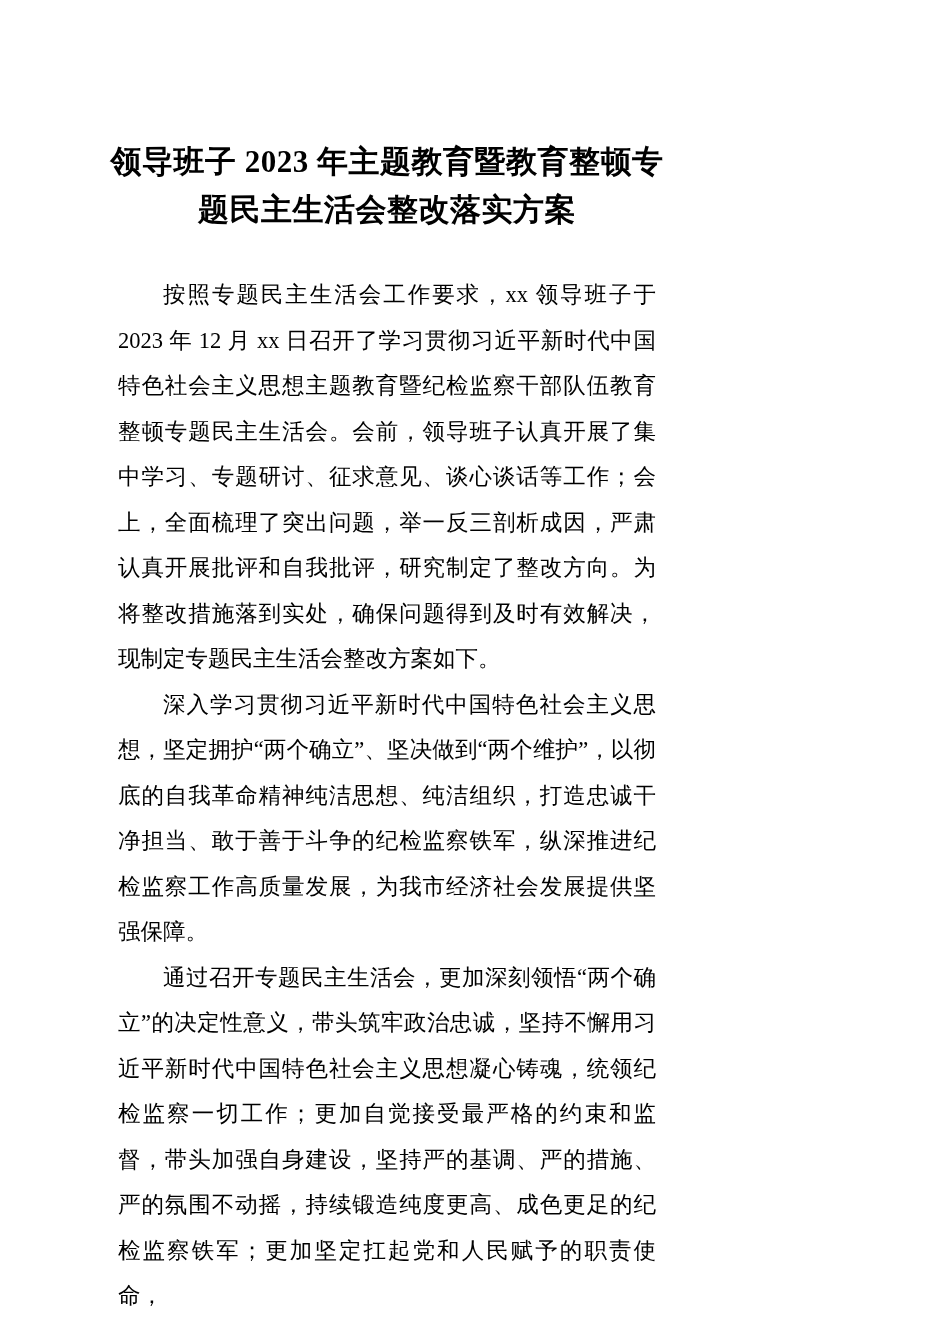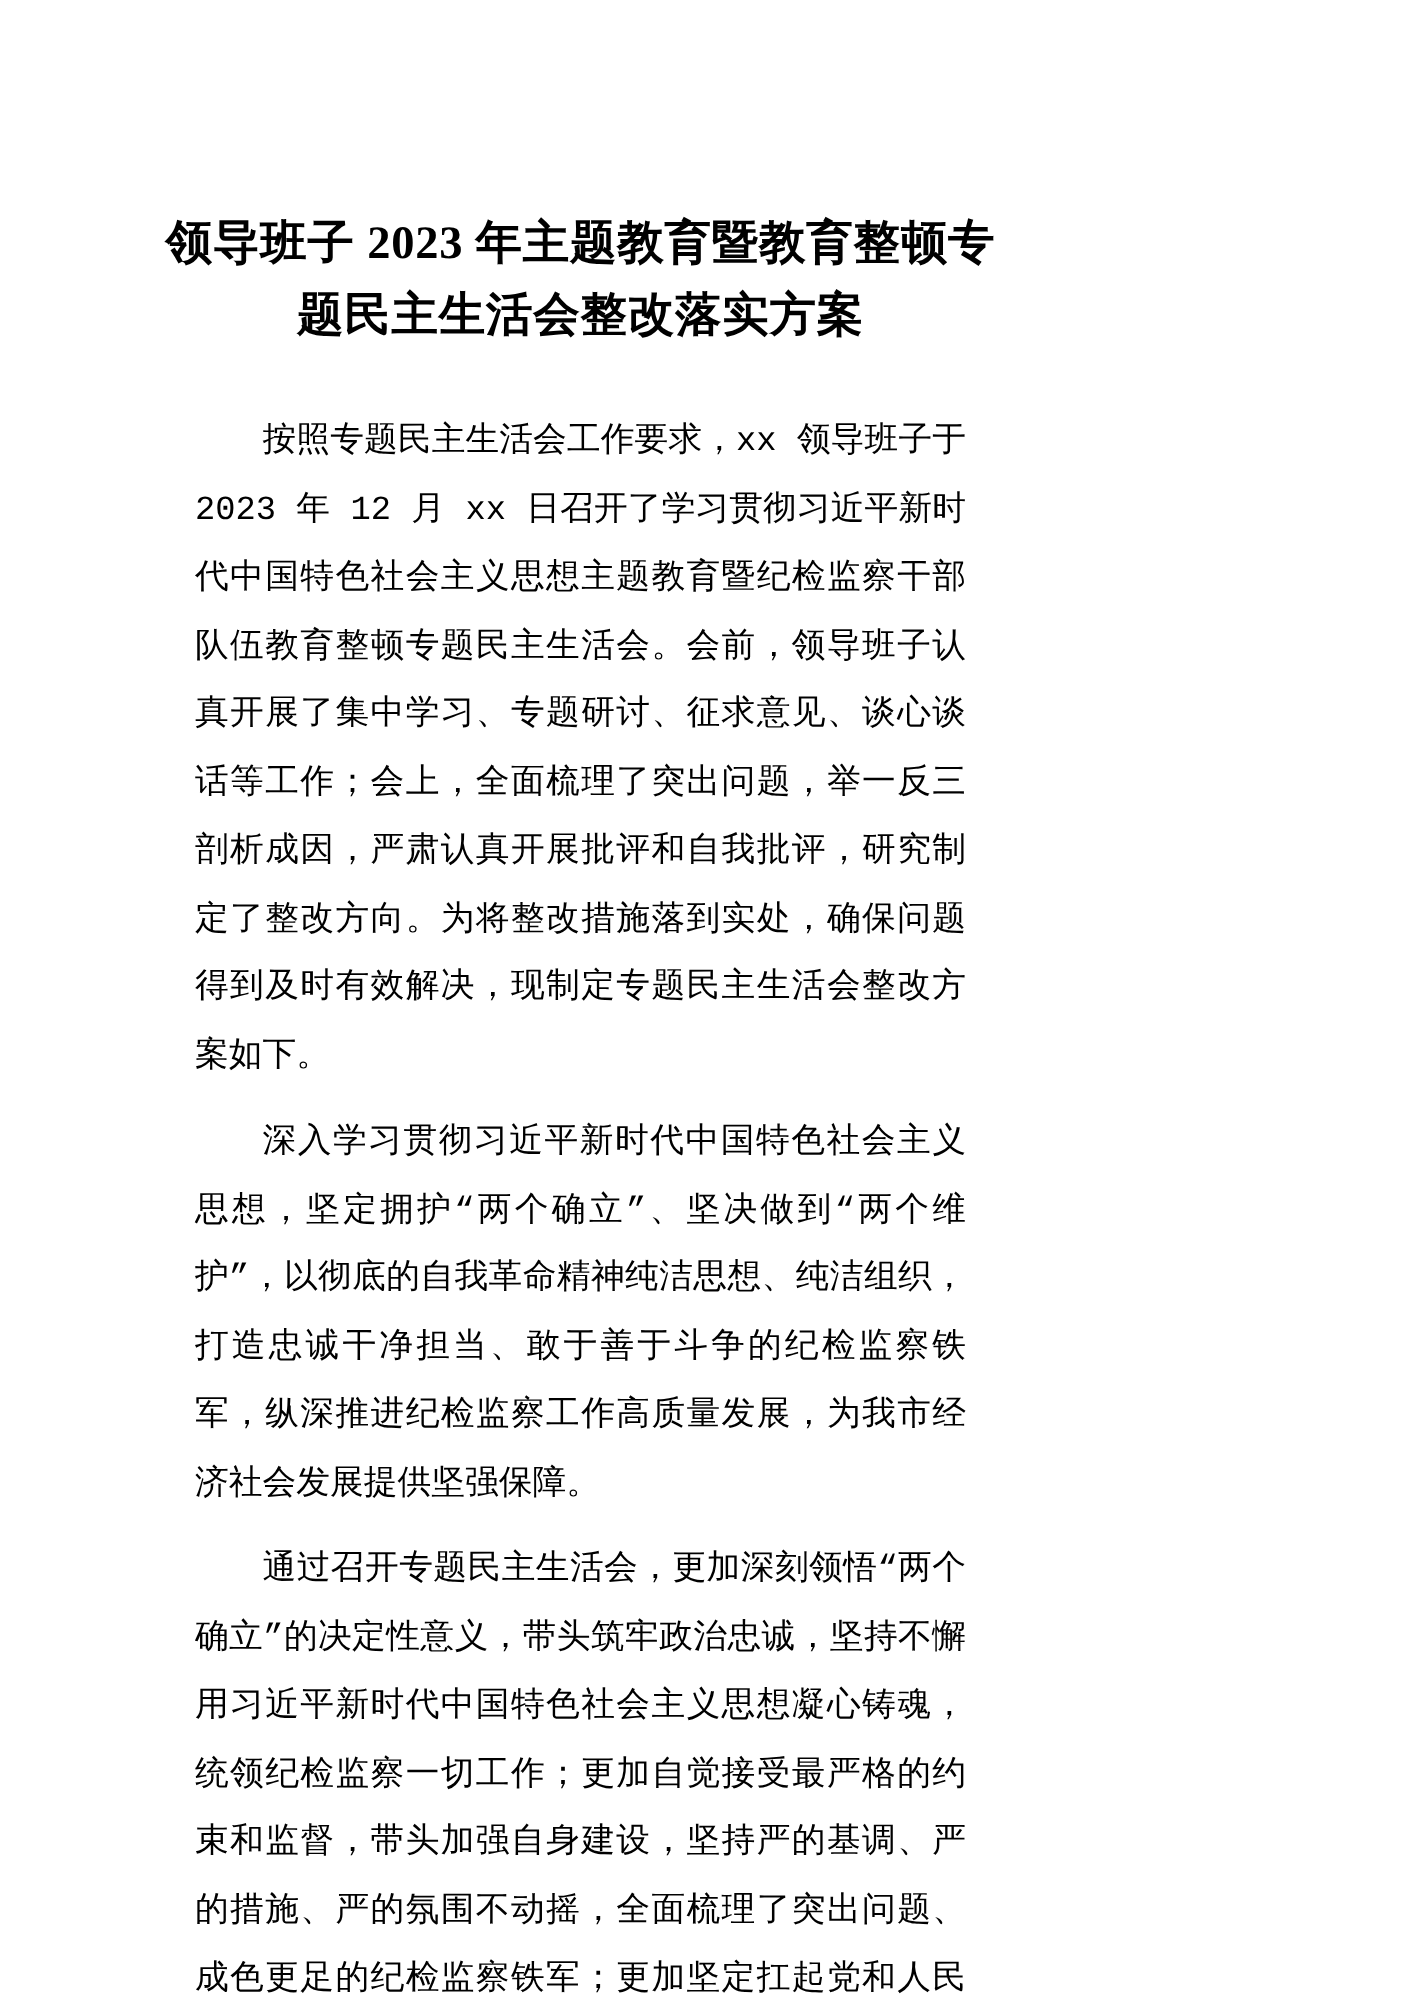--- a/index.html
+++ b/index.html
@@ -25,29 +25,28 @@
     letter-spacing: 0.5px;
   }
   .doc-body {
     margin: 38px 118px 0 118px;
     font-size: 22.5px;
     line-height: 45.5px;
     text-align: justify;
     text-justify: inter-character;
   }
   .doc-body p {
-    margin: 12px;
+    margin: 0;
     padding: 0;
     text-indent: 45px;
-    font-family: Liberation Mono, monospace;
   }
 </style>
 </head>
 <body>
 
 <div class="page">
   <h1 class="doc-title">领导班子 2023 年主题教育暨教育整顿专题民主生活会整改落实方案</h1>
   <div class="doc-body">
     <p>按照专题民主生活会工作要求，xx 领导班子于 2023 年 12 月 xx 日召开了学习贯彻习近平新时代中国特色社会主义思想主题教育暨纪检监察干部队伍教育整顿专题民主生活会。会前，领导班子认真开展了集中学习、专题研讨、征求意见、谈心谈话等工作；会上，全面梳理了突出问题，举一反三剖析成因，严肃认真开展批评和自我批评，研究制定了整改方向。为将整改措施落到实处，确保问题得到及时有效解决，现制定专题民主生活会整改方案如下。</p>
     <p>深入学习贯彻习近平新时代中国特色社会主义思想，坚定拥护“两个确立”、坚决做到“两个维护”，以彻底的自我革命精神纯洁思想、纯洁组织，打造忠诚干净担当、敢于善于斗争的纪检监察铁军，纵深推进纪检监察工作高质量发展，为我市经济社会发展提供坚强保障。</p>
-    <p>通过召开专题民主生活会，更加深刻领悟“两个确立”的决定性意义，带头筑牢政治忠诚，坚持不懈用习近平新时代中国特色社会主义思想凝心铸魂，统领纪检监察一切工作；更加自觉接受最严格的约束和监督，带头加强自身建设，坚持严的基调、严的措施、严的氛围不动摇，全面梳理了突出问题、成色更足的纪检监察铁军；更加坚定扛起党和人民赋予的职责使命，</p>
+    <p>通过召开专题民主生活会，更加深刻领悟“两个确立”的决定性意义，带头筑牢政治忠诚，坚持不懈用习近平新时代中国特色社会主义思想凝心铸魂，统领纪检监察一切工作；更加自觉接受最严格的约束和监督，带头加强自身建设，坚持严的基调、严的措施、严的氛围不动摇，持续锻造纯度更高、成色更足的纪检监察铁军；更加坚定扛起党和人民赋予的职责使命，</p>
   </div>
 </div>
 
 </body></html>

